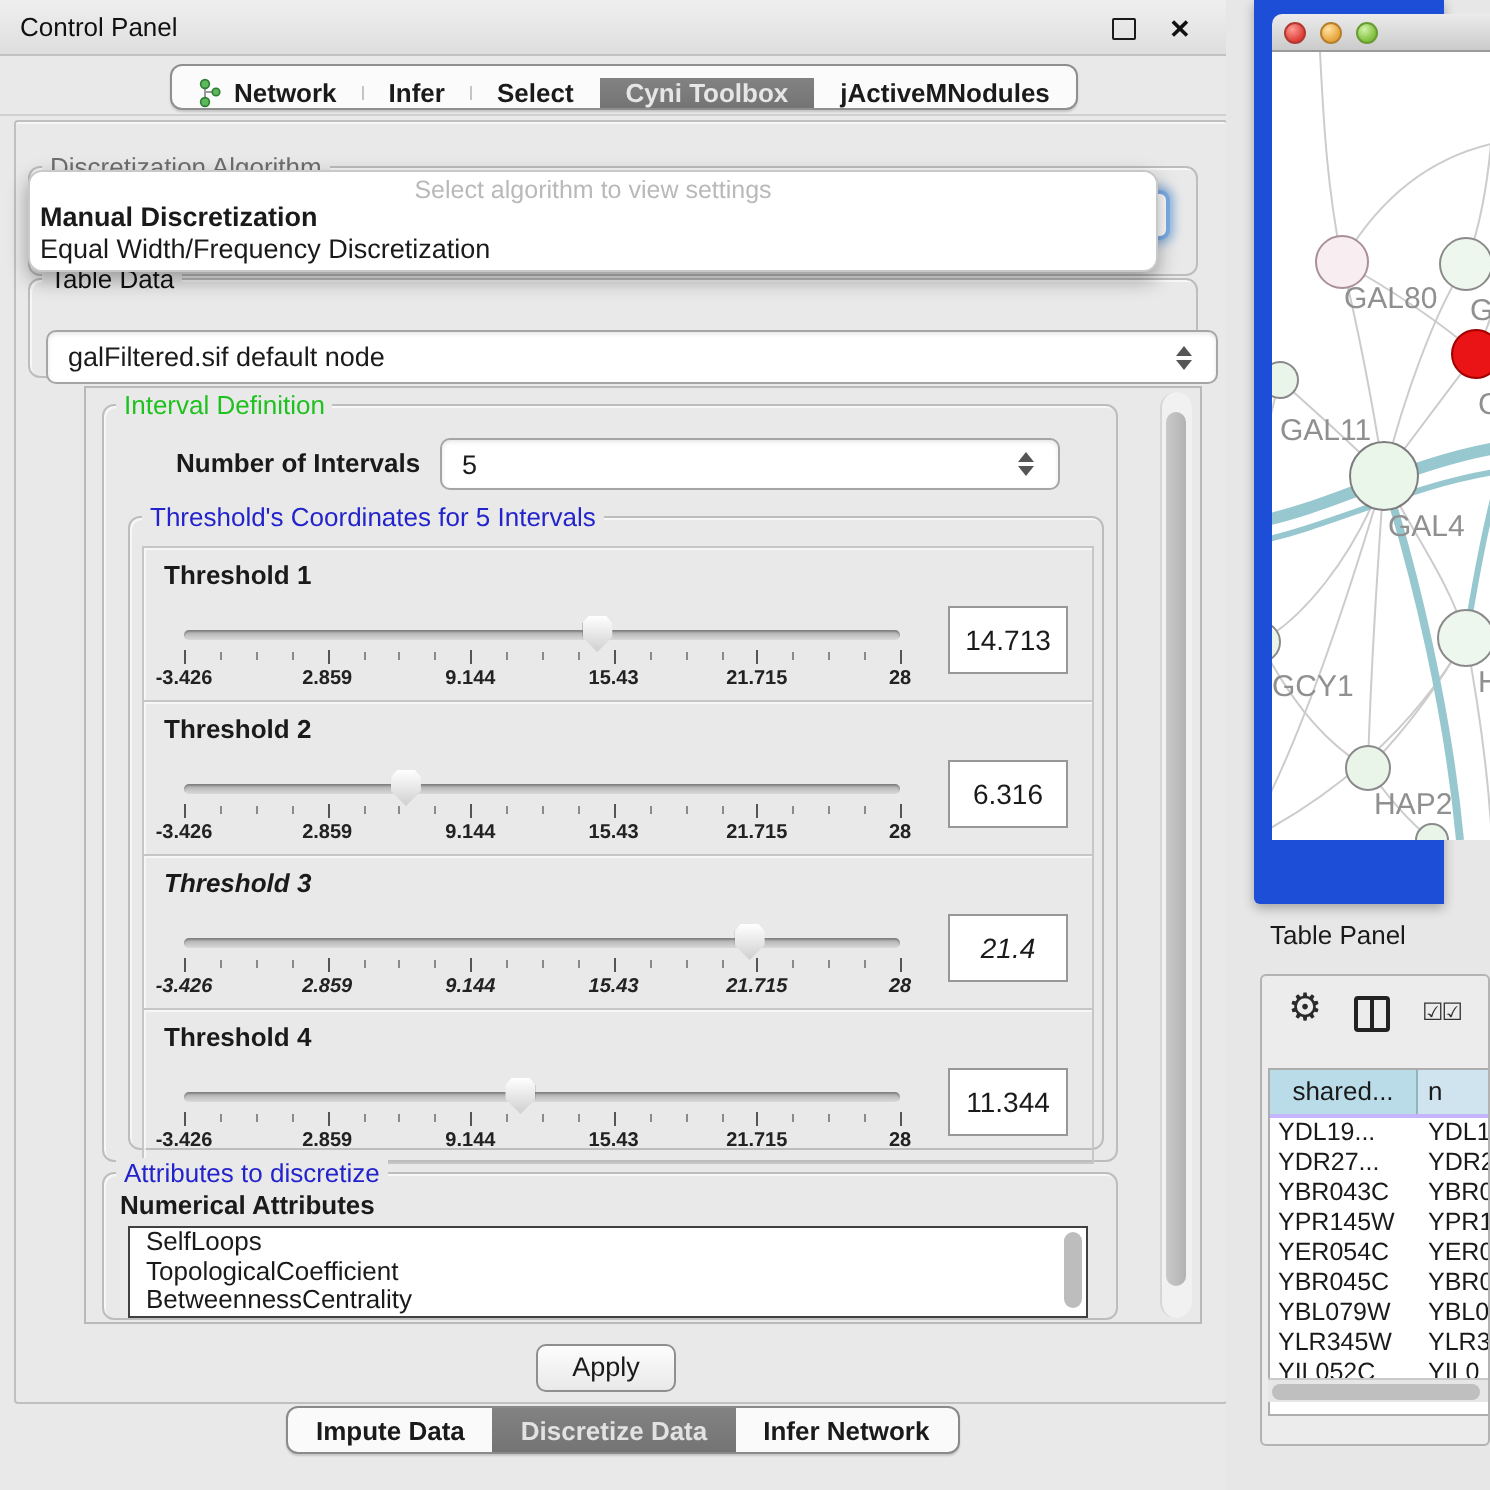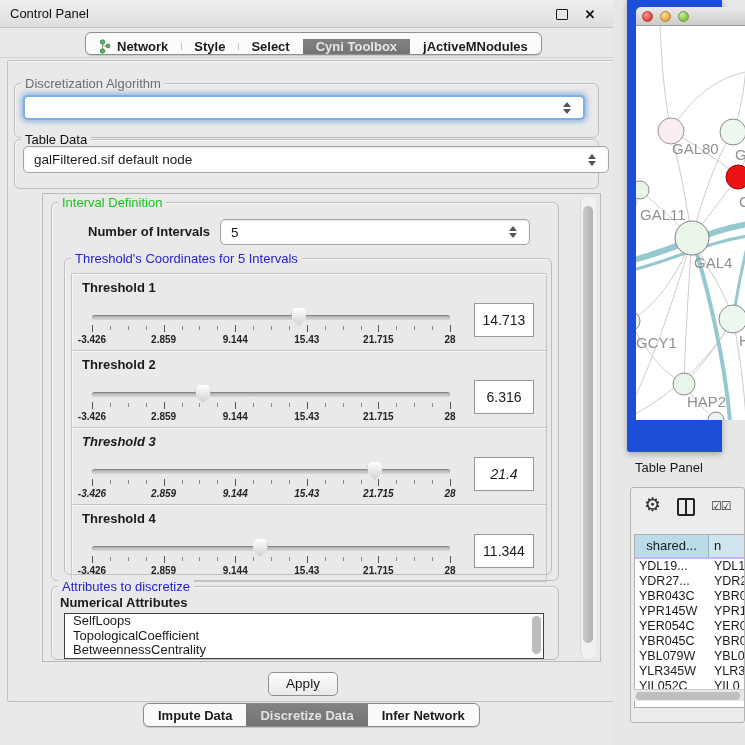--- a/index.html
+++ b/index.html
@@ -159,21 +159,21 @@
         <div class="tab">
           <svg width="12" height="15" viewBox="0 0 12 15">
             <path d="M3.5 4v7 M3.5 7h5" stroke="#9a9a9a" stroke-width="1" fill="none"></path>
             <circle cx="3.5" cy="3" r="2.2" fill="#5cb85c" stroke="#2e7d32" stroke-width="0.8"></circle>
             <circle cx="3.5" cy="12" r="2.2" fill="#5cb85c" stroke="#2e7d32" stroke-width="0.8"></circle>
             <circle cx="9" cy="7" r="1.9" fill="#5cb85c" stroke="#2e7d32" stroke-width="0.8"></circle>
           </svg>
           <span>Network</span>
         </div>
         <div class="tab sep">
-            <span>Style</span>
+            <span>Infer</span>
           </div>
         <div class="tab sep">
             <span>Select</span>
           </div>
         <div class="tab active">
             <span>Cyni Toolbox</span>
           </div>
         <div class="tab">
             <span>jActiveMNodules</span>
           </div>
@@ -185,24 +185,29 @@
     <div class="groupbox" id="algo-group" style="left:14px;top:83px;width:583px;height:53px;">
       <span class="grouplabel gray">Discretization Algorithm</span>
       <div class="combo focused" style="left:8px;top:11px;width:562px;height:25px;box-sizing:border-box;">
         <span class="arrows">
             <span class="arrow-up"></span>
             <span class="arrow-down"></span>
           </span>
       </div>
     </div>
 
+    <div id="algo-popup">
+      <div id="algo-placeholder">Select algorithm to view settings</div>
+      <div class="algo-option" id="algo-option-0">Manual Discretization</div>
+      <div class="algo-option" id="algo-option-1">Equal Width/Frequency Discretization</div>
+    </div>
 
     <div class="groupbox" style="left:14px;top:139px;width:583px;height:48px;">
       <span class="grouplabel black">Table Data</span>
-      <div class="combo" style="left:8px;top:6px;width:564px;height:25px;">
+      <div class="combo" style="left:8px;top:25px;width:564px;height:25px;">
         <span>galFiltered.sif default node</span>
         <span class="arrows">
             <span class="arrow-up"></span>
             <span class="arrow-down"></span>
           </span>
       </div>
     </div>
 
     <div id="settings-panel">
       <div id="settings-vscroll">

